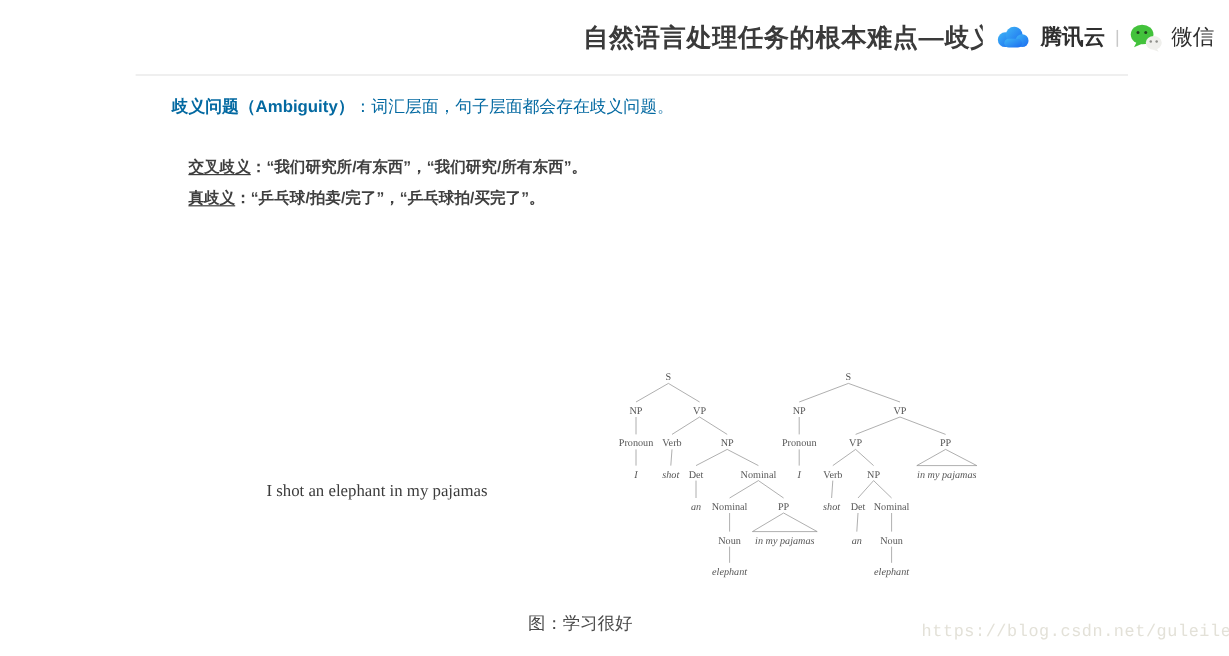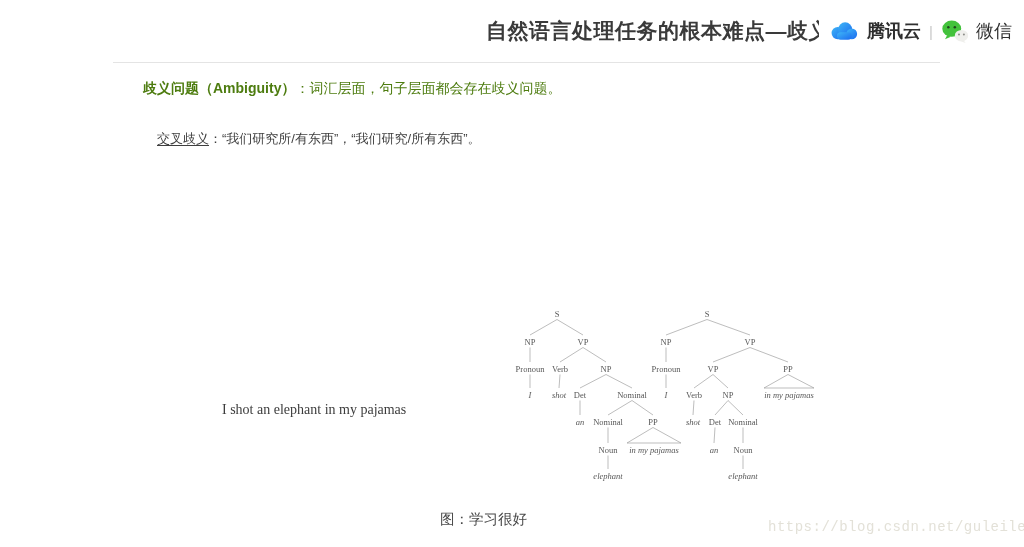--- a/index.html
+++ b/index.html
@@ -13,25 +13,25 @@
     font-size:21px;font-weight:bold;color:#3a3a3a;letter-spacing:0.5px;
   }
   .brand{
     position:absolute;top:15px;right:12px;height:32px;
     display:flex;align-items:center;gap:7px;background:#fff;padding-left:8px;
   }
   .brand-label{font-size:18px;color:#2f2f2f;}
   .brand-label.bold{font-weight:600;}
   .brand-sep{font-size:15px;color:#c8c8c8;padding:0 1px;}
   .divider{position:absolute;top:62px;left:113px;width:827px;height:1px;background:#e4e4e4;}
-  .intro{position:absolute;top:80px;left:113px;font-size:14px;color:#4d7c0f;padding-left:30px;}
+  .intro{position:absolute;top:80px;left:113px;font-size:14px;color:#0369a1;padding-left:30px;}
   .intro .intro-term{font-weight:bold;}
   .ambiguity-list{
     position:absolute;top:126px;left:157px;width:812px;
-    font-size:13px;color:#3f3f3f;line-height:26px;
+    font-size:13px;color:#3f3f3f;line-height:26px;font-weight:bold;
   }
   .ambiguity-list .term{text-decoration:underline;text-underline-offset:2px;}
   .sentence{position:absolute;top:402px;left:222px;font-size:14px;color:#3c3c3c;font-family:Liberation Serif, serif;}
   .tree-svg{position:absolute;top:300px;left:480px;width:360px;height:195px;}
   .tree-label{font-family:"Liberation Serif","DejaVu Serif",serif;font-size:8.5px;fill:#575757;text-anchor:middle;}
   .tree-label.italic{font-style:italic;}
   .tree-edge{stroke:#909090;stroke-width:0.6;}
   .tree-triangle{fill:none;stroke:#909090;stroke-width:0.6;}
   .caption{position:absolute;top:510px;left:440px;font-size:14.5px;color:#4a4a4a;}
   .watermark{
@@ -80,20 +80,21 @@
 </div>
 
 <div class="divider"></div>
 
 <div class="intro">
   <span class="intro-term">歧义问题（Ambiguity）</span><span>：词汇层面，句子层面都会存在歧义问题。</span>
 </div>
 
 <div class="ambiguity-list">
   <div><span class="term">交叉歧义</span><span>：“我们研究所/有东西”，“我们研究/所有东西”。</span></div>
+  <div><span class="term">真歧义</span><span>：“乒乓球/拍卖/完了”，“乒乓球拍/买完了”。</span></div>
 </div>
 
 <div class="sentence">I shot an elephant in my pajamas</div>
 
 <svg class="tree-svg" viewBox="0 0 360 195">
     <g>
       <line x1="77" y1="19.5" x2="50" y2="35" class="tree-edge"></line>
       <line x1="77" y1="19.5" x2="103" y2="35" class="tree-edge"></line>
       <line x1="50" y1="47.5" x2="50" y2="62" class="tree-edge"></line>
       <line x1="50" y1="74.5" x2="50" y2="88" class="tree-edge"></line>

